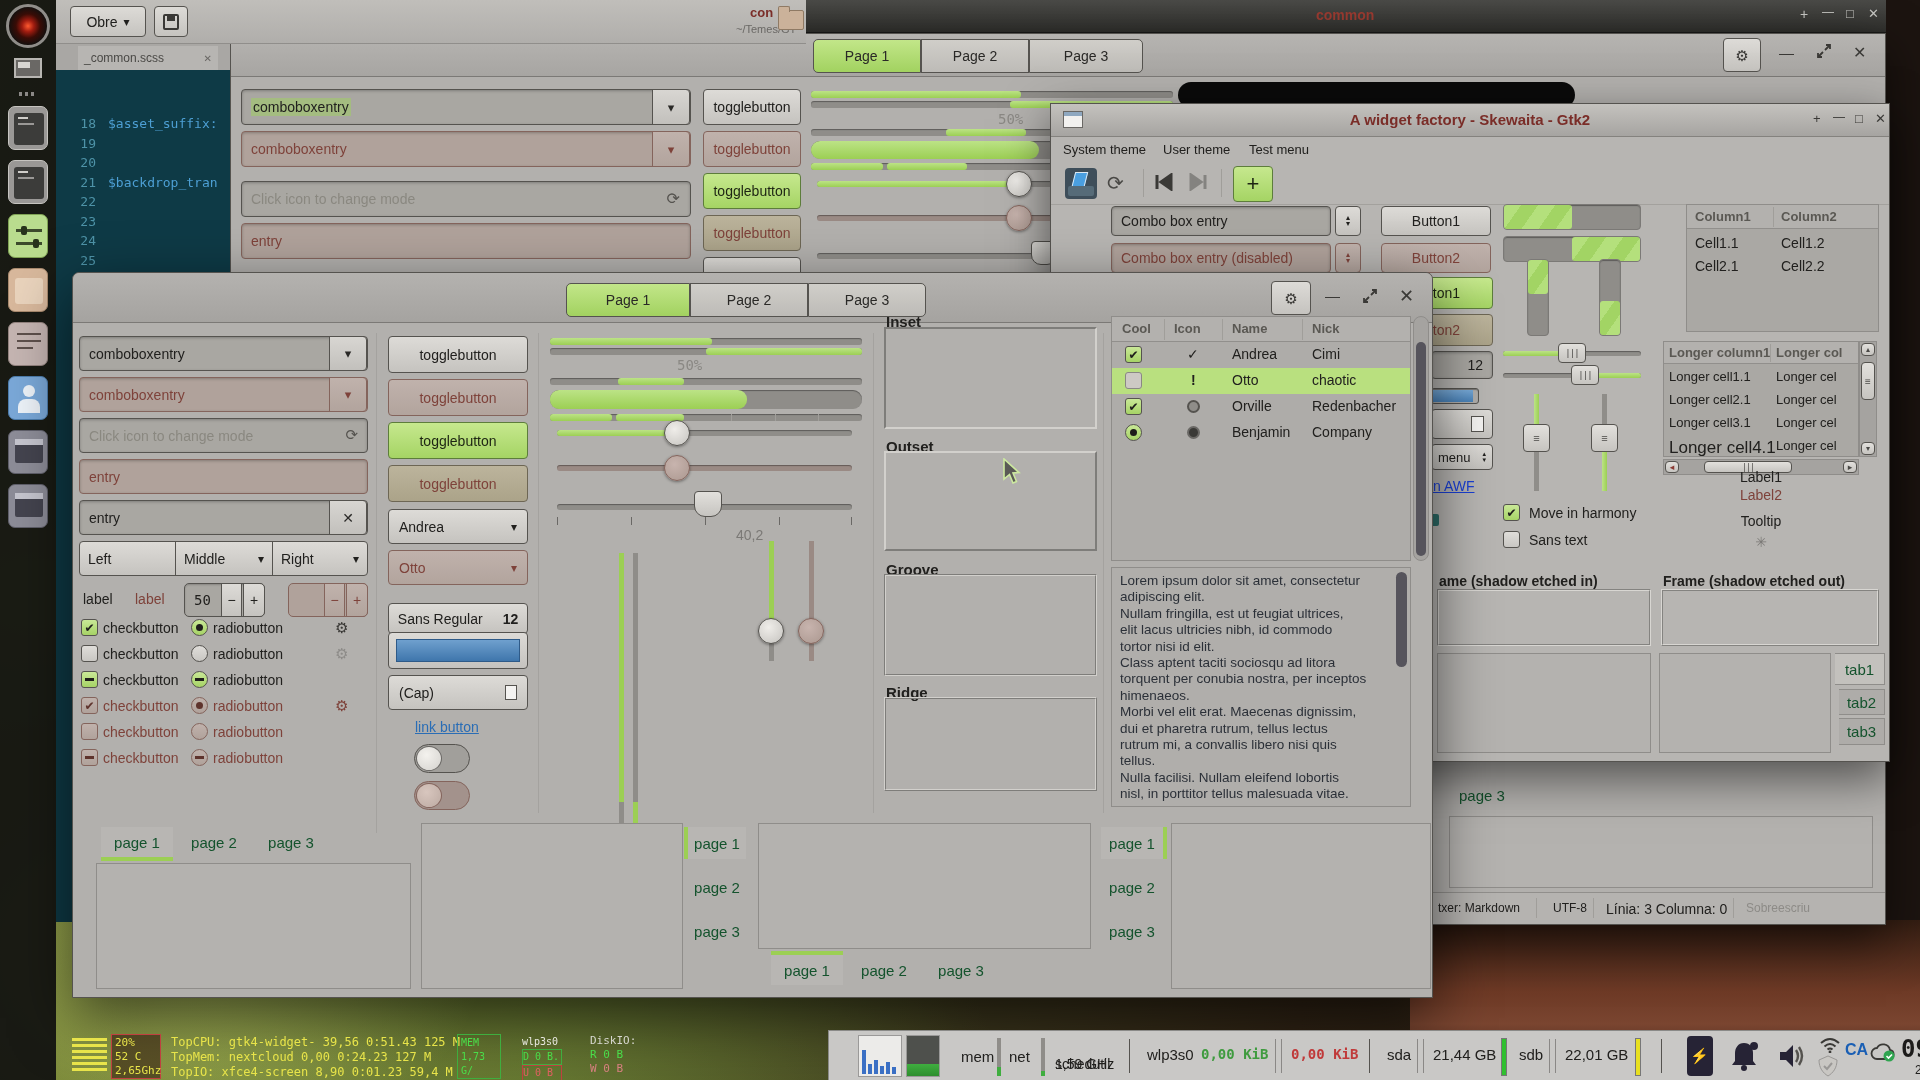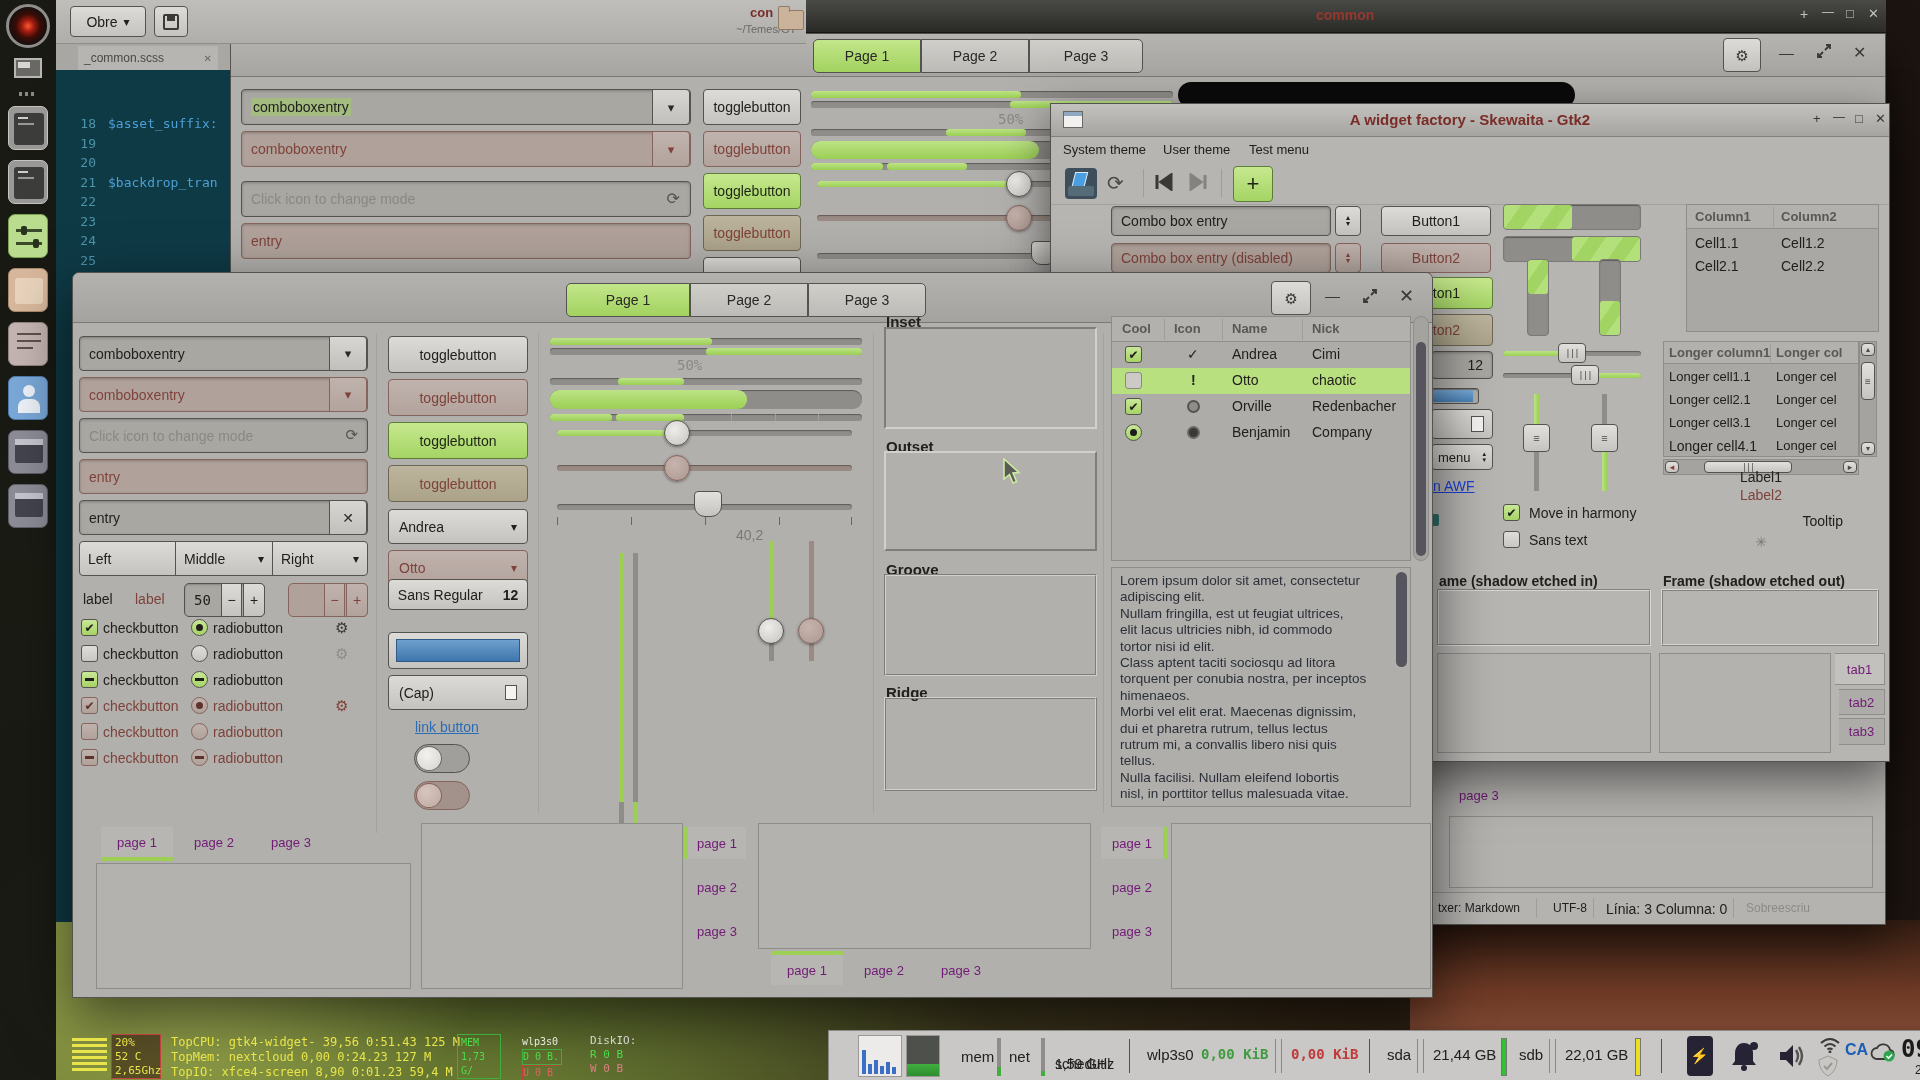--- a/index.html
+++ b/index.html
@@ -28,21 +28,21 @@
 .pbar{position:absolute;background:#8f8d89;border-radius:3px;box-shadow:inset 0 1px 1px rgba(0,0,0,.35)}
 .pfill{position:absolute;top:0;bottom:0;background:linear-gradient(#bce386,#9ccf54);border-radius:3px}
 .knob{position:absolute;width:26px;height:26px;border-radius:50%;background:radial-gradient(circle at 40% 35%,#efede9,#c5c3bf);border:1px solid #55534f;box-shadow:0 1px 3px rgba(0,0,0,.4)}
 .knob.dis{background:radial-gradient(circle at 40% 35%,#c8b4ae,#ab9890);border-color:#84645c}
 .chk{position:absolute;width:17px;height:17px;border:1px solid #55534f;border-radius:3px;background:linear-gradient(#dfddd9,#c9c7c3);display:flex;align-items:center;justify-content:center;font-size:12px;line-height:1;color:#1e1d1b}
 .chk.on{background:linear-gradient(#c9e897,#a6d366)}
 .chk.dim{border-color:#84645c;background:linear-gradient(#c0b2ac,#b0a29b);color:#5e332c}
 .rad{border-radius:50%!important}
 .tab{position:absolute;display:flex;align-items:center;justify-content:center;font-size:14px;color:#2a2927;background:linear-gradient(#d0cec9,#bdbbb7);border:1px solid #55534f}
 .tab.act{background:linear-gradient(#c2e689,#a2d260)}
-.ntab{position:absolute;display:flex;align-items:center;justify-content:center;font-size:13px;color:#701a75;white-space:nowrap}
+.ntab{position:absolute;display:flex;align-items:center;justify-content:center;font-size:15px;color:#14532d;white-space:nowrap}
 .nind{position:absolute;background:#9ccf54}
 .panelbox{position:absolute;border:1px solid #8f8d8a;background:#b4b2af}
 .icon{display:flex;align-items:center;justify-content:center}
 .gear{font-size:15px;color:#3a3936;line-height:1}
 .th{font-weight:bold;color:#5a5853;font-size:13px}
 .sep{position:absolute;background:#a09e9a;width:1px}
 .grip{display:flex;align-items:center;justify-content:center;background:linear-gradient(#e2e0dc,#c6c4c0);border:1px solid #55534f;border-radius:4px;font-size:9px;color:#4a4946;position:absolute}
 svg{display:block}
 </style>
 </head>
@@ -381,37 +381,37 @@
         <span class="lbl th" style="left:5px;top:3px">Longer column1</span>
         <div class="sep" style="left:106px;top:2px;height:18px"></div>
         <span class="lbl th" style="left:112px;top:3px">Longer col</span>
       </div>
       <span class="lbl" style="left:5px;top:27px;font-size:13px">Longer cell1.1</span>
       <span class="lbl" style="left:112px;top:27px;font-size:13px">Longer cel</span>
       <span class="lbl" style="left:5px;top:50px;font-size:13px">Longer cell2.1</span>
       <span class="lbl" style="left:112px;top:50px;font-size:13px">Longer cel</span>
       <span class="lbl" style="left:5px;top:73px;font-size:13px">Longer cell3.1</span>
       <span class="lbl" style="left:112px;top:73px;font-size:13px">Longer cel</span>
-      <span class="lbl" style="left:5px;top:96px;font-size:14px">Longer cell4.1</span>
+      <span class="lbl" style="left:5px;top:96px;font-size:17px">Longer cell4.1</span>
       <span class="lbl" style="left:112px;top:96px;font-size:13px">Longer cel</span>
     </div>
     <div class="abs" style="left:808px;top:237px;width:18px;height:116px;background:#a5a3a0;border:1px solid #8f8d8a">
       <div class="grip" style="left:1px;top:1px;width:14px;height:13px;font-size:8px">▴</div>
       <div class="grip" style="left:1px;top:20px;width:14px;height:38px;font-size:10px">≡</div>
       <div class="grip" style="left:1px;bottom:1px;width:14px;height:13px;font-size:8px">▾</div>
     </div>
     <div class="abs" style="left:612px;top:355px;width:196px;height:16px;background:#a5a3a0;border:1px solid #8f8d8a">
       <div class="grip" style="left:1px;top:1px;width:14px;height:12px;font-size:9px;color:#8b3a33">◂</div>
       <div class="grip mono" style="left:40px;top:1px;width:88px;height:12px;font-size:8px;letter-spacing:-1px">|||</div>
       <div class="grip" style="right:1px;top:1px;width:14px;height:12px;font-size:9px">▸</div>
     </div>
 
     <div class="lbl" style="left:612px;top:362px;width:196px;text-align:center;top:365px">Label1</div>
     <div class="lbl dis" style="left:612px;top:383px;width:196px;text-align:center">Label2</div>
-    <div class="lbl" style="left:596px;top:409px;width:196px;text-align:right">Tooltip</div>
+    <div class="lbl" style="left:612px;top:409px;width:196px;text-align:center">Tooltip</div>
     <span class="abs icon" style="left:700px;top:430px;width:20px;color:#7b7976;font-size:14px">✳</span>
 
     <div class="lbl b" style="left:388px;top:469px;font-size:14px">ame (shadow etched in)</div>
     <div class="abs" style="left:386px;top:485px;width:214px;height:57px;border:2px groove #d8d6d2"></div>
     <div class="lbl b" style="left:612px;top:469px;font-size:14px">Frame (shadow etched out)</div>
     <div class="abs" style="left:610px;top:485px;width:218px;height:57px;border:2px ridge #d8d6d2"></div>
 
     <div class="panelbox" style="left:386px;top:549px;width:214px;height:100px"></div>
     <div class="panelbox" style="left:608px;top:549px;width:172px;height:100px"></div>
     <div class="ntab" style="left:784px;top:549px;width:50px;height:32px;background:#c3c1bd;border:1px solid #8f8d8a;border-left:none">tab1</div>
@@ -548,21 +548,21 @@
     <div class="btn green" style="left:315px;top:149px;width:140px;height:37px">togglebutton</div>
     <div class="btn tan" style="left:315px;top:192px;width:140px;height:37px">togglebutton</div>
     <div class="btn" style="left:315px;top:236px;width:140px;height:35px;justify-content:space-between;padding:0 10px">
         <span>Andrea</span>
         <span style="font-size:12px">▾</span>
       </div>
     <div class="btn dis" style="left:315px;top:277px;width:140px;height:35px;justify-content:space-between;padding:0 10px">
         <span>Otto</span>
         <span style="font-size:12px">▾</span>
       </div>
-    <div class="btn" style="left:315px;top:306px;width:140px;height:31px;gap:20px">
+    <div class="btn" style="left:315px;top:330px;width:140px;height:31px;gap:20px">
         <span>Sans Regular</span>
         <b>12</b>
       </div>
     <div class="btn" style="left:315px;top:359px;width:140px;height:37px">
       <div style="width:124px;height:23px;background:linear-gradient(#6fa0ce,#3f76ac);border:1px solid #2e5a88"></div>
     </div>
     <div class="btn" style="left:315px;top:402px;width:140px;height:35px;justify-content:space-between;padding:0 10px">
       <span>(Cap)</span>
       <span style="width:12px;height:15px;background:#f4f3f1;border:1px solid #55534f;display:block"></span>
     </div>

